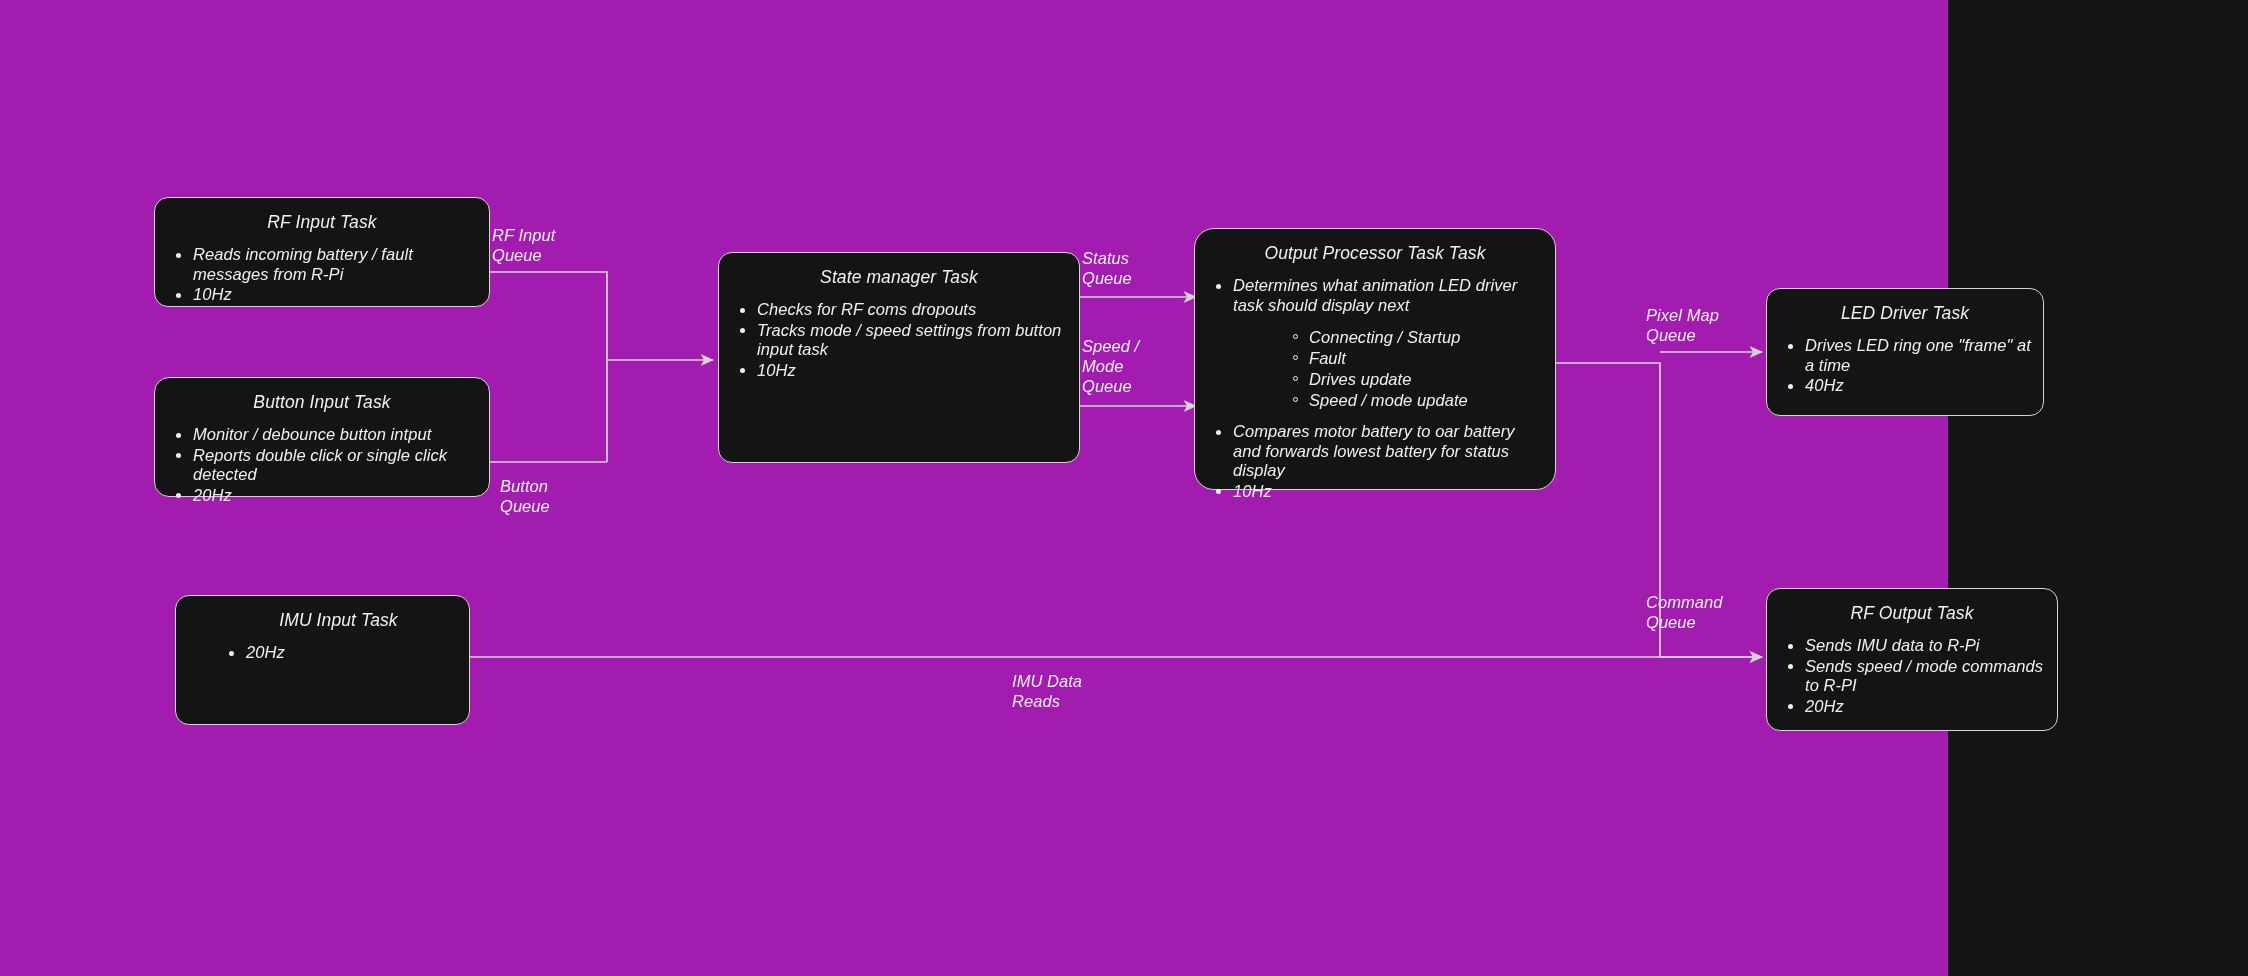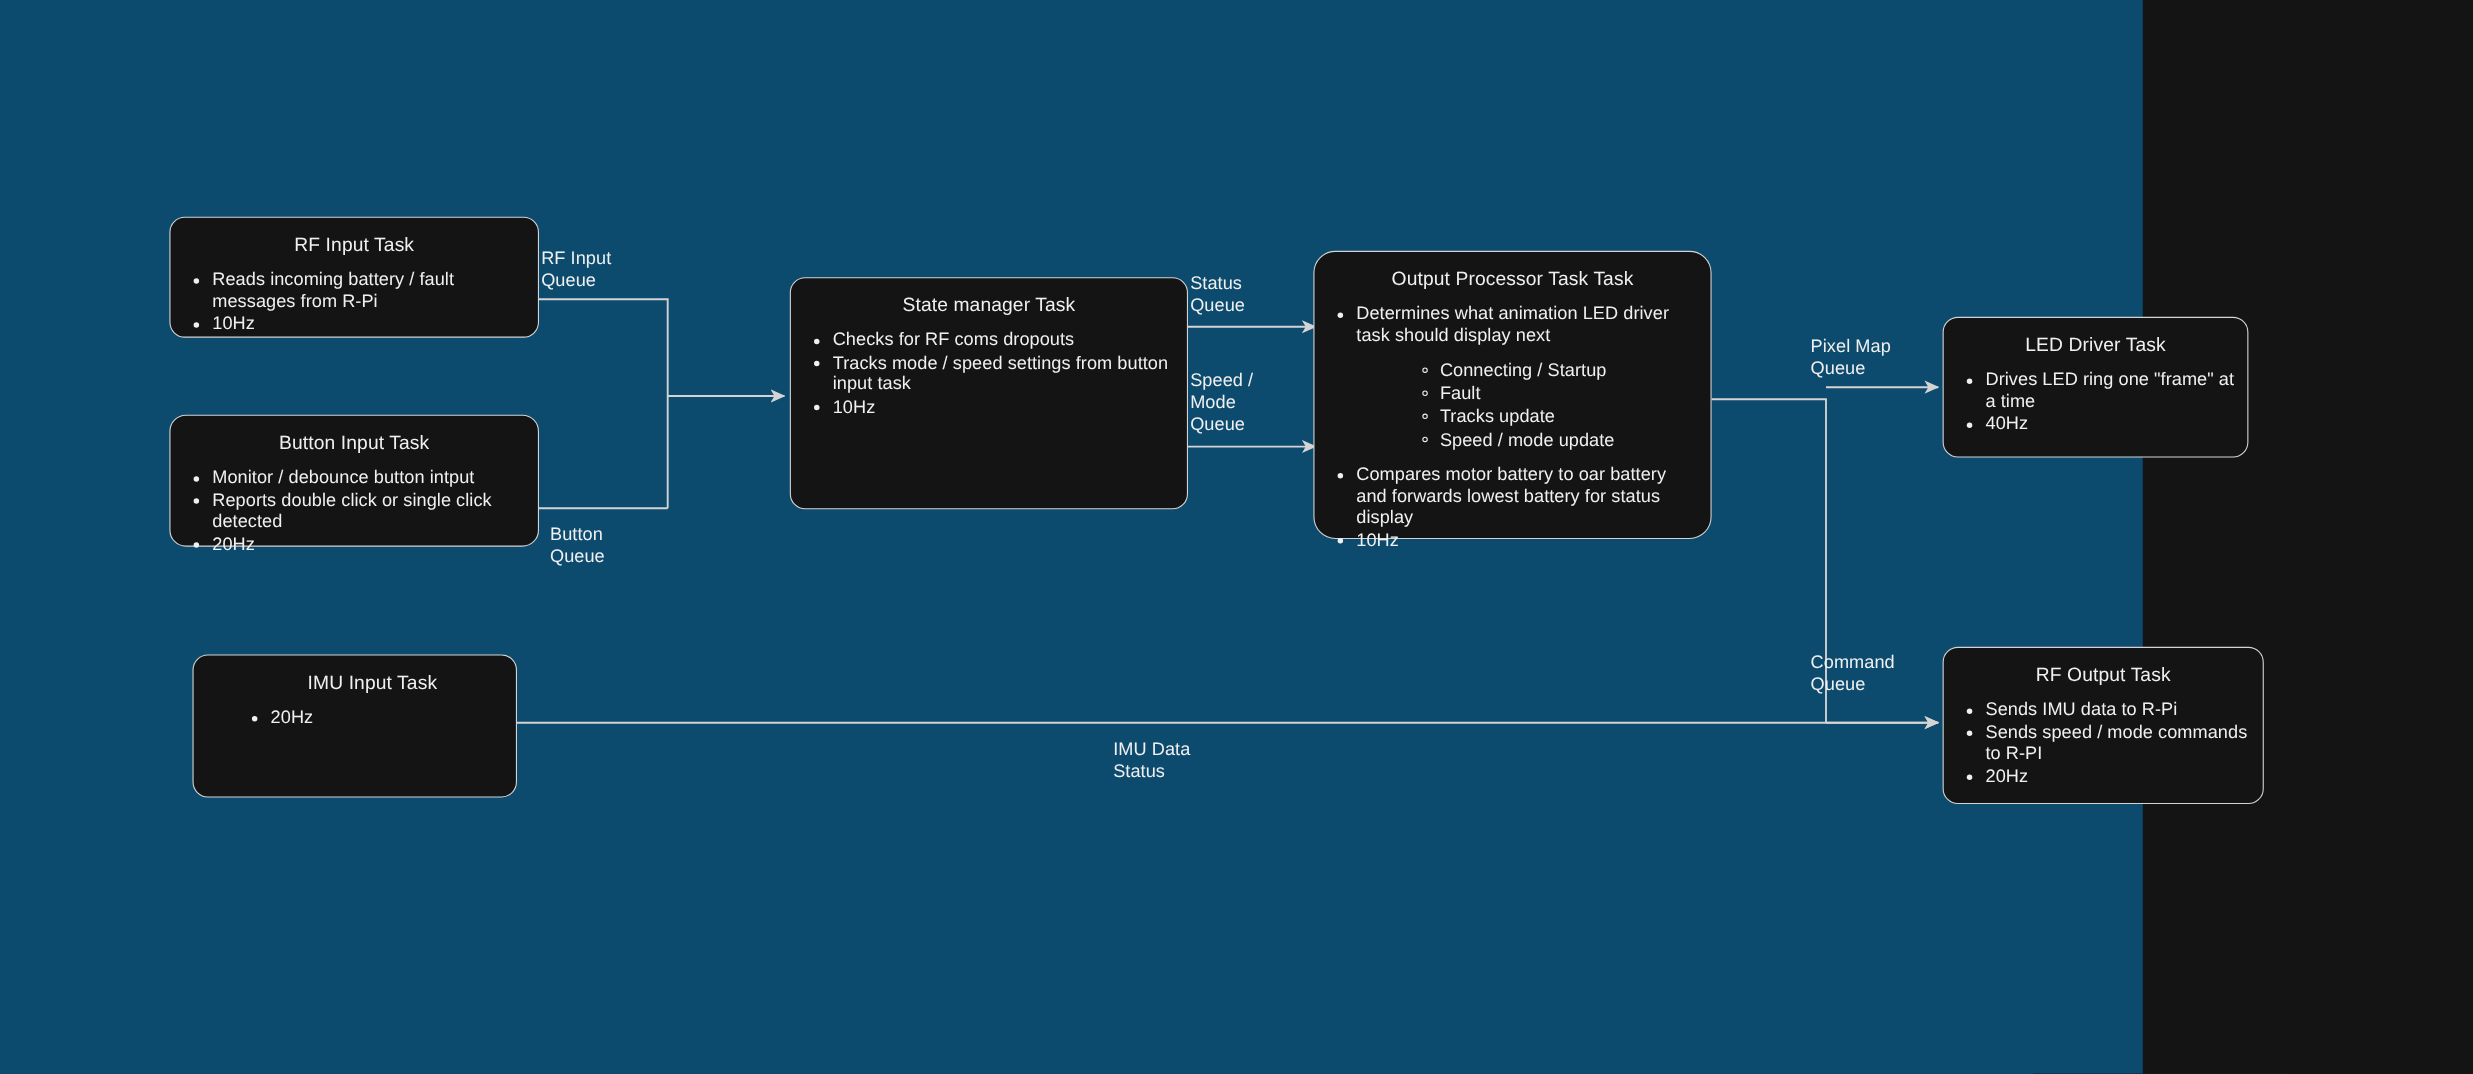--- a/index.html
+++ b/index.html
@@ -12,21 +12,22 @@
     width: 2248px;
     height: 976px;
     overflow: hidden;
     font-family: "Liberation Sans", sans-serif;
     color: #e8e8e8;
   }
   #canvas {
     position: relative;
     width: 1948px;
     height: 976px;
-    background: #0c4a6e;
+    background: #a21caf;
+    font-style: italic;
   }
 
   
   .node {
     position: absolute;
     box-sizing: border-box;
     border: 1.6px solid #d4d4d4;
     border-radius: 14px;
     background: #141414;
     padding: 0;
@@ -194,21 +195,21 @@
       <li class="lvl1">
         <span class="btext">Determines what animation LED driver task should display next</span>
         <ul>
           <li class="lvl2">
             <span class="btext">Connecting / Startup</span>
           </li>
           <li class="lvl2">
             <span class="btext">Fault</span>
           </li>
           <li class="lvl2">
-            <span class="btext">Tracks update</span>
+            <span class="btext">Drives update</span>
           </li>
           <li class="lvl2">
             <span class="btext">Speed / mode update</span>
           </li>
         </ul>
       </li>
       <li class="lvl1">
         <span class="btext">Compares motor battery to oar battery and forwards lowest battery for status display</span>
       </li>
       <li class="lvl1">
@@ -257,15 +258,15 @@
 Mode
 Queue</div>
 
   <div class="edge-label" style="left:1646px; top:305px; width:134px;">Pixel Map
 Queue</div>
 
   <div class="edge-label" style="left:1646px; top:592px; width:134px;">Command
 Queue</div>
 
   <div class="edge-label" style="left:1012px; top:671px; width:160px;">IMU Data
-Status</div>
+Reads</div>
 
 </div>
 
 </body></html>

